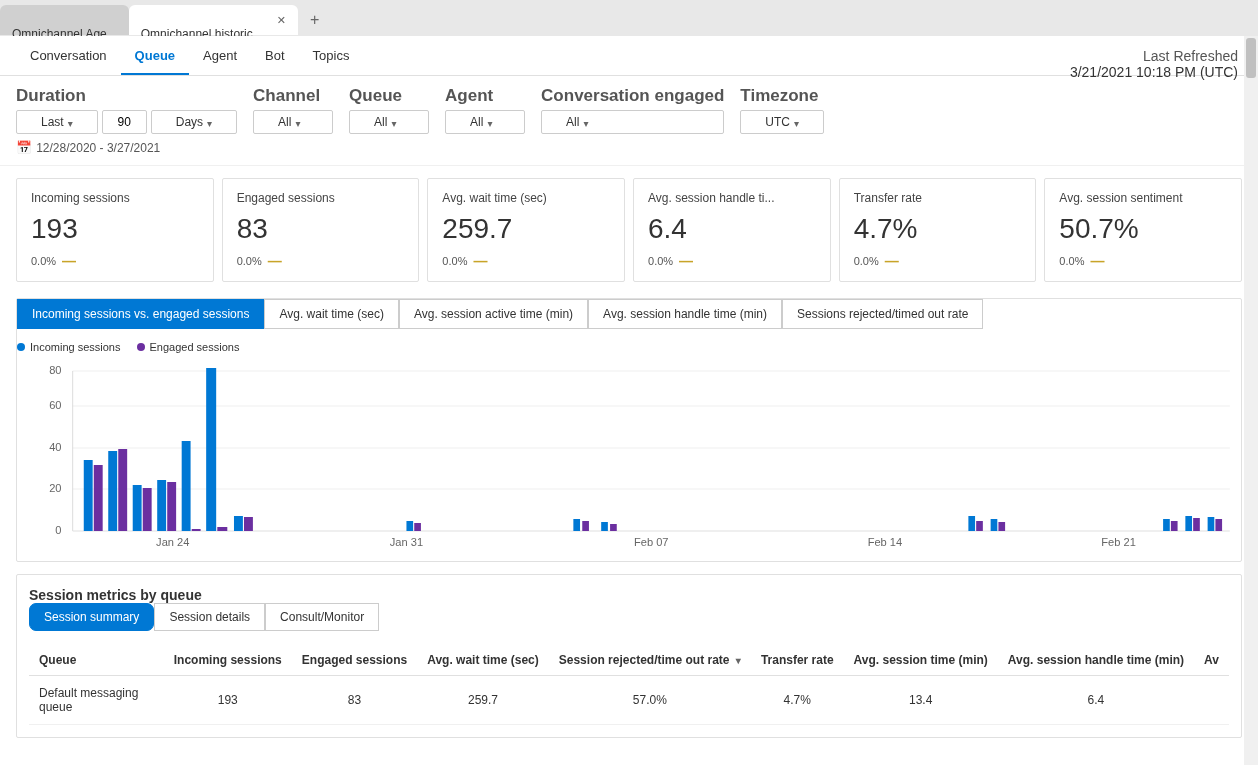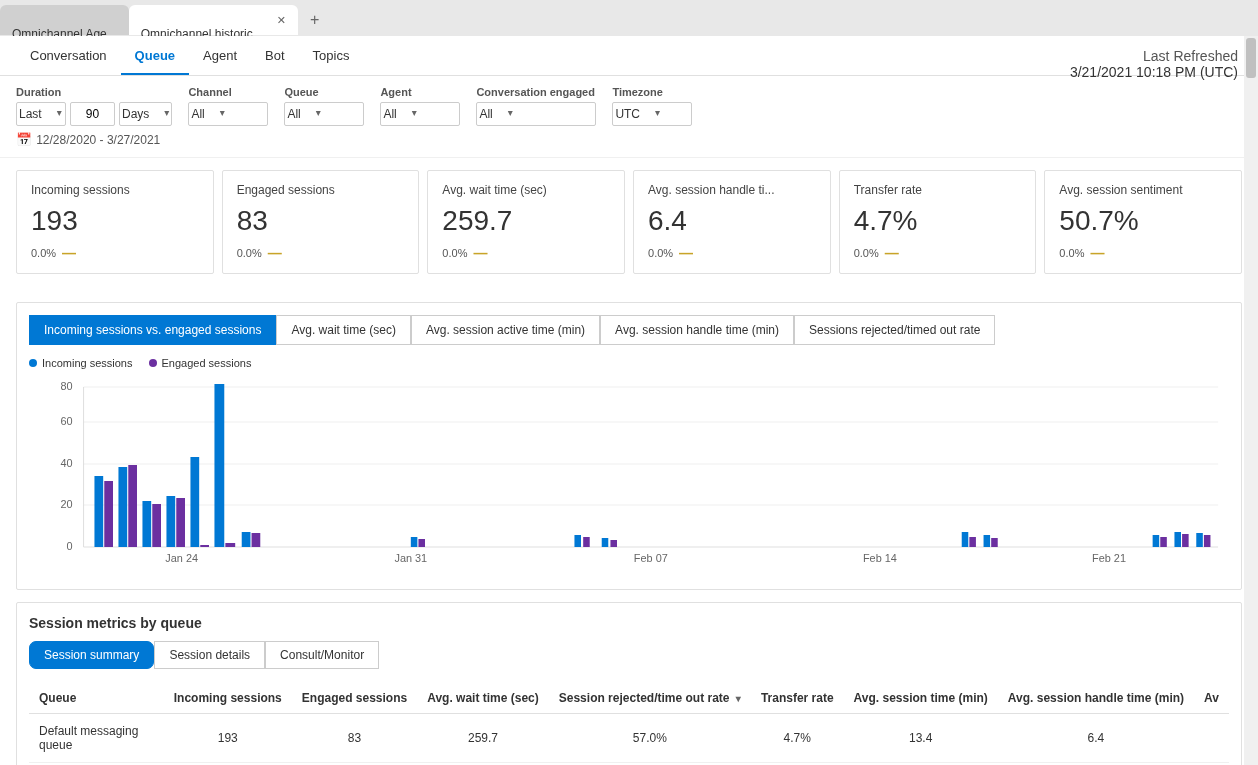--- a/index.html
+++ b/index.html
@@ -126,39 +126,39 @@
       align-items: center;
       gap: 16px;
       flex-wrap: wrap;
     }
     .filter-group {
       display: flex;
       flex-direction: column;
       gap: 4px;
     }
     .filter-label {
-      font-size: 11px;
+      font-size: 17px;
       color: #555;
       font-weight: 600;
     }
     .filter-controls {
       display: flex;
       align-items: center;
       gap: 4px;
     }
     .filter-select {
       border: 1px solid #ccc;
       border-radius: 2px;
-      padding: 4px 2px;
-      font-size: 12px;
-      background: #fff;
-      cursor: pointer;
-      display: flex;
-      align-items: flex-start;
-      gap: 15px;
+      padding: 4px 24px;
+      font-size: 12px;
+      background: #fff;
+      cursor: pointer;
+      display: flex;
+      align-items: flex-end;
+      gap: 4px;
       min-width: 50px;
     }
     .filter-select-wide {
       min-width: 80px;
     }
     .filter-select-xwide {
       min-width: 120px;
     }
     .chevron {
       font-size: 10px;
@@ -222,25 +222,24 @@
       color: #555;
     }
     .kpi-dash {
       color: #c8a428;
       font-size: 14px;
       font-weight: bold;
     }
 
     
     .chart-section {
-      margin: 16px 16px 12px 16px;
+      margin: 4px 16px 12px 16px;
       border: 1px solid #e0e0e0;
       border-radius: 2px;
       background: #fff;
-      padding: 12px;
     }
     .chart-tabs {
       display: flex;
       align-items: center;
       gap: 0;
       margin-bottom: 12px;
     }
     .chart-tab {
       padding: 7px 14px;
       font-size: 12px;
@@ -288,21 +287,20 @@
       margin: 0 16px 12px 16px;
       background: #fff;
       border: 1px solid #e0e0e0;
       border-radius: 2px;
       padding: 12px;
     }
     .section-title {
       font-size: 14px;
       font-weight: 600;
       color: #333;
-      margin-bottom: 10px;
     }
     .sub-tabs {
       display: flex;
       gap: 0;
       margin-bottom: 14px;
     }
     .sub-tab {
       padding: 6px 14px;
       font-size: 12px;
       cursor: pointer;

